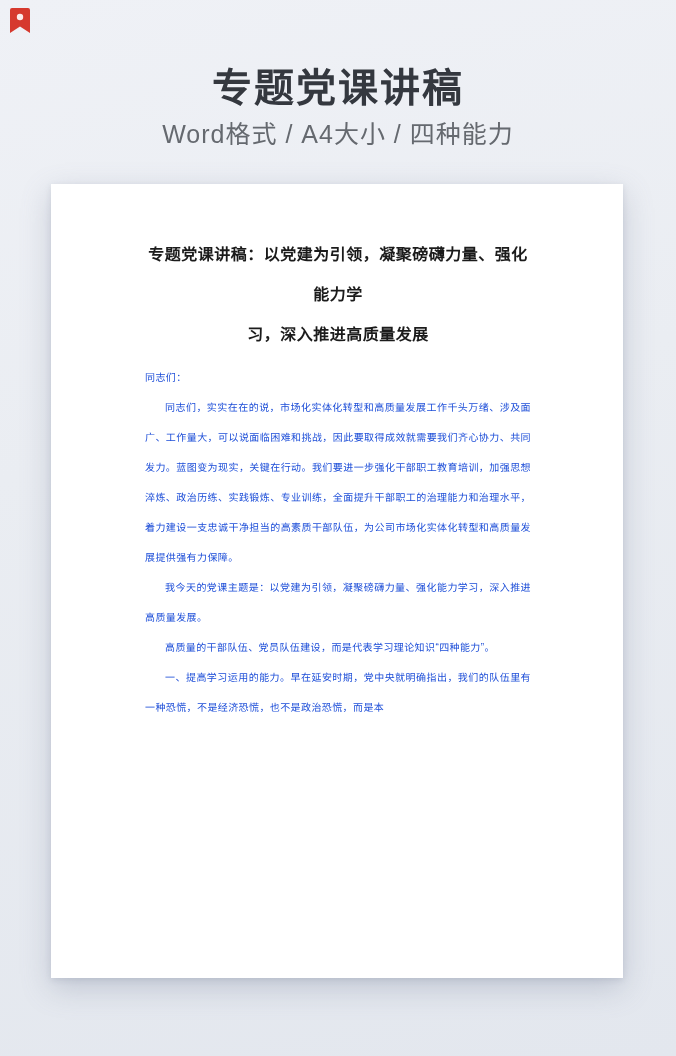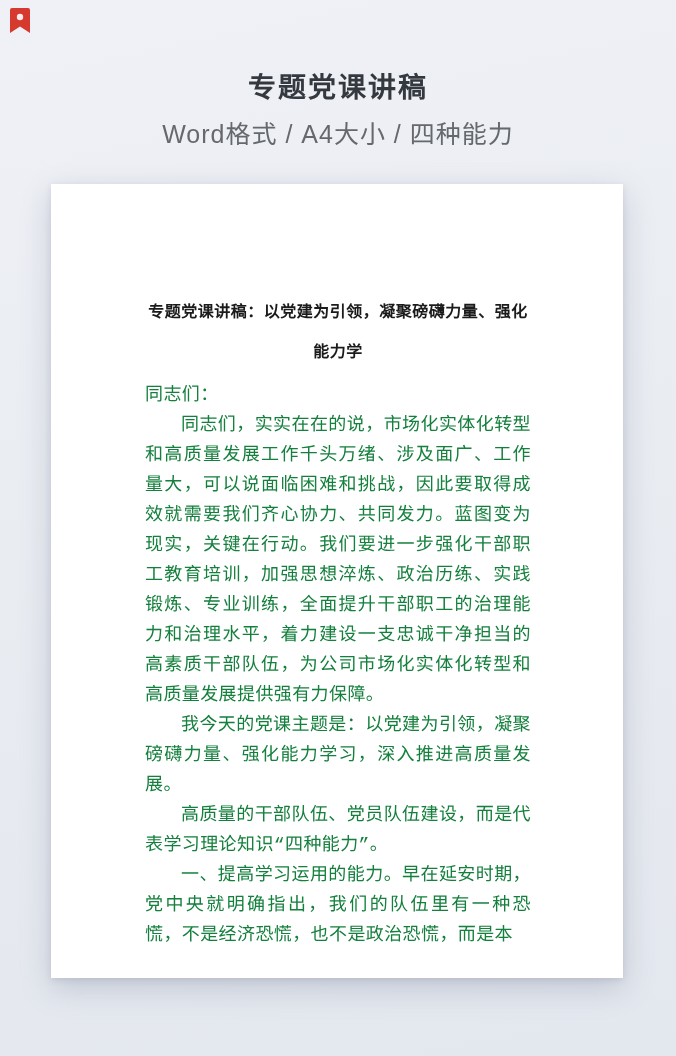--- a/index.html
+++ b/index.html
@@ -28,21 +28,21 @@
   
   .header {
     position: absolute;
     left: 0;
     top: 64px;
     width: 676px;
     text-align: center;
   }
   .page-title {
     margin: 0;
-    font-size: 28px;
+    font-size: 40px;
     line-height: 48px;
     font-weight: bold;
     color: #34383f;
     letter-spacing: 2px;
     text-align: center;
   }
   .page-subtitle {
     margin: 6px 0 0 0;
     font-size: 25px;
     line-height: 32px;
@@ -54,40 +54,40 @@
   
   .paper {
     position: absolute;
     left: 51px;
     top: 184px;
     width: 572px;
     height: 794px;
     background: #ffffff;
     box-shadow: 0 10px 28px rgba(110, 120, 145, 0.30), 0 2px 6px rgba(110, 120, 145, 0.18);
     box-sizing: border-box;
-    padding: 108px 92px 0 94px;
+    padding: 51px 92px 0 94px;
     overflow: hidden;
   }
   .doc-title {
     margin: 0 0 8px 0;
     font-family: "Liberation Serif", "DejaVu Serif", serif;
     font-size: 16px;
     line-height: 40px;
     font-weight: bold;
     color: #1b1b1b;
     text-align: center;
     letter-spacing: 0.5px;
   }
   .doc-title span { display: block; }
   .doc-body p {
     margin: 0;
-    font-family: Liberation Mono, monospace;
-    font-size: 18px;
+    font-family: Liberation Sans, sans-serif;
+    font-size: 10px;
     line-height: 30px;
-    color: #15803d;
+    color: #1d4ed8;
     text-align: justify;
     letter-spacing: 0.4px;
     text-indent: 2em;
   }
   .doc-body p.no-indent { text-indent: 0; }
 </style>
 </head>
 <body>
 
 <span class="corner-badge">
@@ -98,20 +98,21 @@
 </span>
 
 <div class="header">
   <h1 class="page-title">专题党课讲稿</h1>
   <div class="page-subtitle">Word格式 / A4大小 / 四种能力</div>
 </div>
 
 <div class="paper">
   <h2 class="doc-title">
     <span>专题党课讲稿：以党建为引领，凝聚磅礴力量、强化能力学</span>
+    <span>习，深入推进高质量发展</span>
   </h2>
   <div class="doc-body">
     <p class="no-indent">同志们：</p>
     <p>同志们，实实在在的说，市场化实体化转型和高质量发展工作千头万绪、涉及面广、工作量大，可以说面临困难和挑战，因此要取得成效就需要我们齐心协力、共同发力。蓝图变为现实，关键在行动。我们要进一步强化干部职工教育培训，加强思想淬炼、政治历练、实践锻炼、专业训练，全面提升干部职工的治理能力和治理水平，着力建设一支忠诚干净担当的高素质干部队伍，为公司市场化实体化转型和高质量发展提供强有力保障。</p>
     <p>我今天的党课主题是：以党建为引领，凝聚磅礴力量、强化能力学习，深入推进高质量发展。</p>
     <p>高质量的干部队伍、党员队伍建设，而是代表学习理论知识“四种能力”。</p>
     <p>一、提高学习运用的能力。早在延安时期，党中央就明确指出，我们的队伍里有一种恐慌，不是经济恐慌，也不是政治恐慌，而是本</p>
   </div>
 </div>
 

